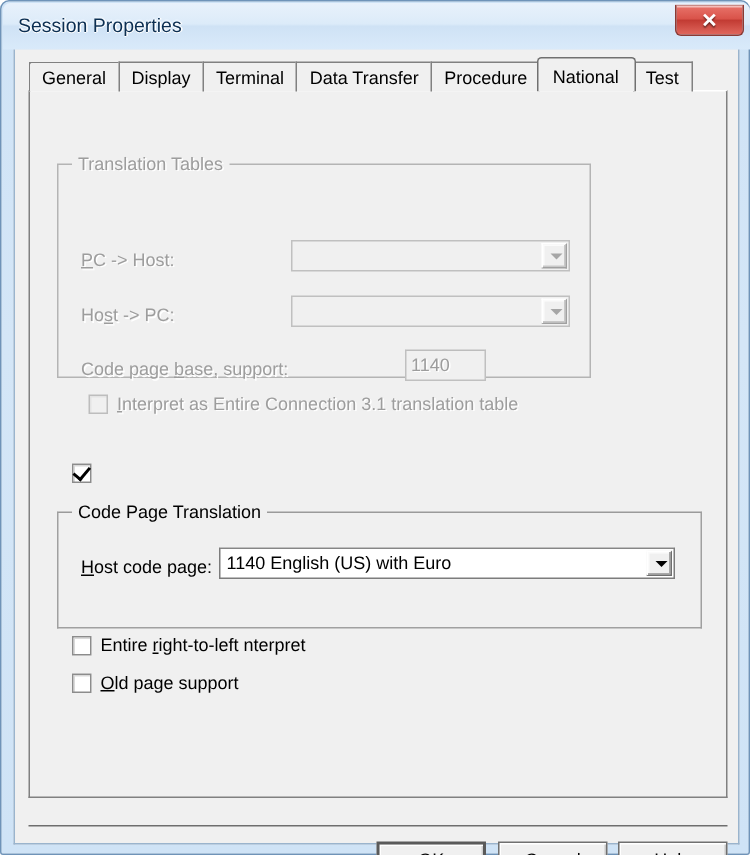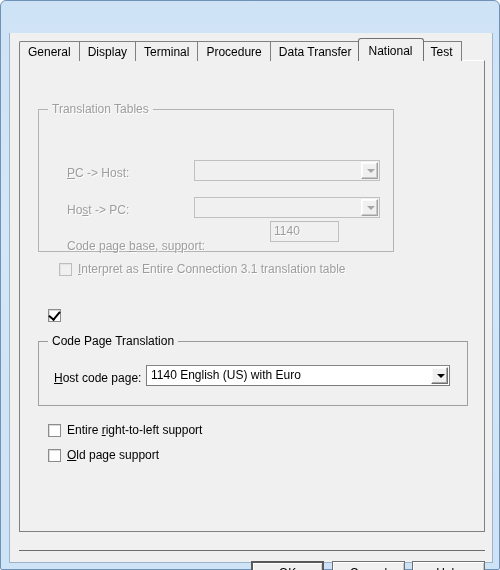--- a/index.html
+++ b/index.html
@@ -177,21 +177,20 @@
   .lbl {
     position: absolute;
     font-size: 12px;
     line-height: 14px;
     color: #000000;
     white-space: nowrap;
   }
   .lbl.disabled {
     color: #9d9d9d;
     text-shadow: 1px 1px 0 #ffffff;
-    margin-left: 13px;
   }
   .acc {
     text-decoration: underline;
   }
 
   
   .combo {
     position: absolute;
     box-sizing: border-box;
     height: 21px;
@@ -346,38 +345,44 @@
     border: 2px solid #5a5a5a;
     line-height: 19px;
     box-shadow: inset 1px 1px 0 #ffffff, inset -1px -1px 0 #cfcfcf;
   }
 </style>
 </head>
 <body>
 
 <div class="window">
 
+  <div class="titlebar">
+    <div class="title-text">Session Properties</div>
+    <div class="close-button">
+      <span class="x-glyph">✕</span>
+    </div>
+  </div>
 
   <div class="frame-inner">
 
     <div class="tabstrip">
       <div class="tab">
         <span>General</span>
       </div>
       <div class="tab">
         <span>Display</span>
       </div>
       <div class="tab">
         <span>Terminal</span>
       </div>
       <div class="tab">
+        <span>Data Transfer</span>
+      </div>
+      <div class="tab">
         <span>Procedure</span>
-      </div>
-      <div class="tab">
-        <span>Data Transfer</span>
       </div>
       <div class="tab active">
         <span>National</span>
       </div>
       <div class="tab last-sep">
         <span>Test</span>
       </div>
     </div>
 
     <div class="tabpanel">
@@ -402,52 +407,52 @@
       <div class="combo disabled" style="left:174px; top:136px; width:186px;">
         <span class="combo-text"></span>
         <span class="combo-btn">
           <span class="arrow-down"></span>
         </span>
       </div>
 
       <div class="lbl disabled" style="left:34px; top:178px;">
         <span>Code page </span><span class="acc">b</span><span>ase, support:</span>
       </div>
-      <div class="textfield" style="left:250px; top:160px; width:69px;">
+      <div class="textfield" style="left:250px; top:172px; width:54px;">
         <span class="tf-text">1140</span>
       </div>
 
       <div class="checkrow disabled" style="left:39px; top:201px;">
         <span class="checkbox"></span>
         <span class="check-label"><span class="acc">I</span><span>nterpret as Entire Connection 3.1 translation table</span></span>
       </div>
 
       <div class="checkrow focused" style="left:28px; top:248px;">
         <span class="checkbox">
           <span class="tick"></span>
         </span>
       </div>
 
-      <div class="groupbox" style="left:18px; top:280px; width:430px; height:65px;">
+      <div class="groupbox" style="left:18px; top:280px; width:430px; height:78px;">
         <span class="group-title">Code Page Translation</span>
       </div>
 
       <div class="lbl" style="left:34px; top:310px;">
         <span class="acc">H</span><span>ost code page:</span>
       </div>
       <div class="combo" style="left:126px; top:304px; width:304px;">
         <span class="combo-text">1140 English (US) with Euro</span>
         <span class="combo-btn">
           <span class="arrow-down"></span>
         </span>
       </div>
 
       <div class="checkrow" style="left:28px; top:362px;">
         <span class="checkbox"></span>
-        <span class="check-label"><span>Entire </span><span class="acc">r</span><span>ight-to-left support</span></span>
+        <span class="check-label"><span>Entire </span><span class="acc">r</span><span>ight-to-left nterpret</span></span>
       </div>
 
       <div class="checkrow" style="left:28px; top:387px;">
         <span class="checkbox"></span>
         <span class="check-label"><span></span><span class="acc">O</span><span>ld page support</span></span>
       </div>
 
     </div>
 
     <div class="footer-sep"></div>

